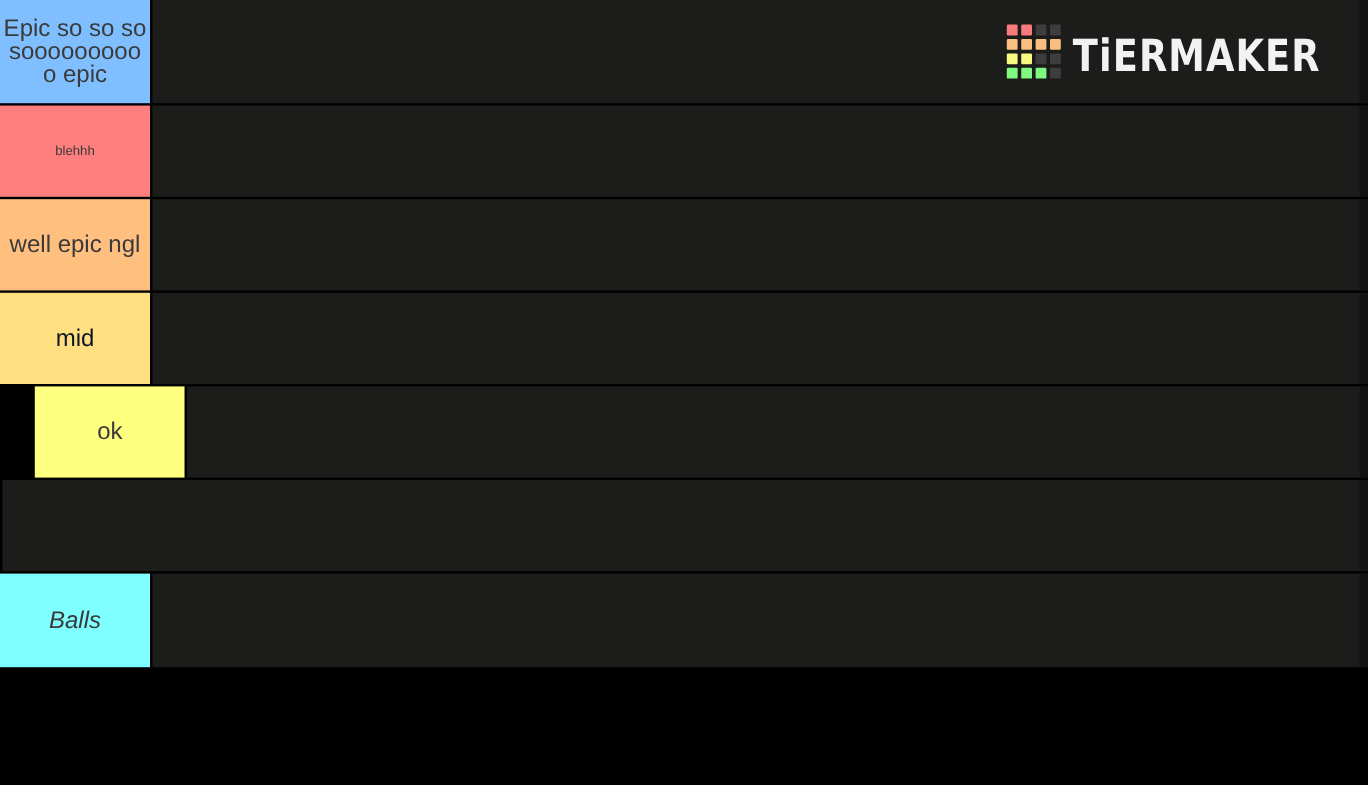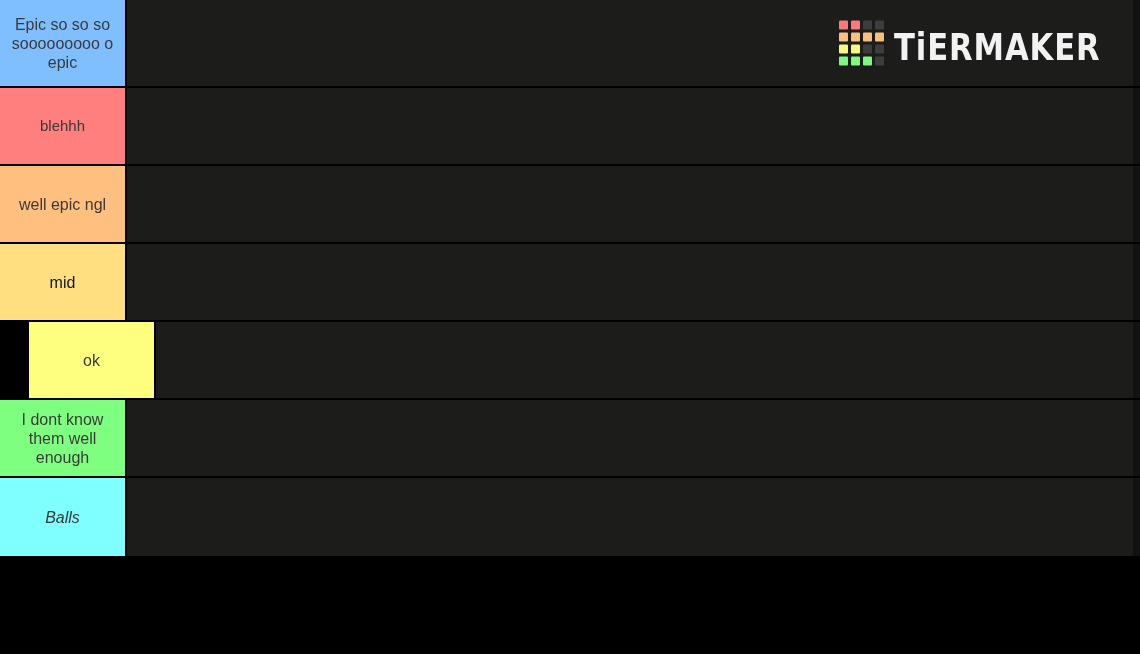--- a/index.html
+++ b/index.html
@@ -38,31 +38,31 @@
   .tier-label {
     width: 125px;
     min-width: 125px;
     max-width: 125px;
     box-sizing: border-box;
     display: flex;
     align-items: center;
     justify-content: center;
     text-align: center;
     color: #3a3a3a;
-    font-size: 16px;
+    font-size: 20px;
     line-height: 19px;
     padding: 2px 3px;
     word-wrap: break-word;
     overflow-wrap: break-word;
     overflow: hidden;
     cursor: pointer;
     user-select: none;
   }
   .tier-label.small-text {
-    font-size: 15px;
+    font-size: 11px;
     line-height: 14px;
   }
 
   .tier-dropzone {
     flex: 1 1 auto;
     box-sizing: border-box;
     background: #1c1c1b;
     border-left: 2px solid #000000;
     border-right: 7px solid #121212;
     position: relative;
@@ -149,20 +149,19 @@
     </div>
     <div class="tier-row" style="height: 78px; min-height: 78px;">
       <div class="tier-label" style="background: rgb(255, 223, 127); color: #0f172a;">mid</div>
       <div class="tier-dropzone" style="background: rgb(28, 28, 27);"></div>
     </div>
     <div class="tier-row" style="height: 78px; min-height: 78px; padding-left: 29px;">
       <div class="tier-label" style="background: rgb(255, 255, 127); color: rgb(58, 58, 58);">ok</div>
       <div class="tier-dropzone" style="background: rgb(28, 28, 27);"></div>
     </div>
     <div class="tier-row" style="height: 78px; min-height: 78px;">
-      <div class="tier-label" style="background: rgb(127, 255, 127); color: rgb(58, 58, 58);">I dont know them well enough</div>
       <div class="tier-dropzone" style="background: rgb(28, 28, 27);"></div>
     </div>
     <div class="tier-row" style="height: 78px; min-height: 78px;">
       <div class="tier-label" style="background: rgb(127, 255, 255); color: rgb(58, 58, 58); font-style: italic;">Balls</div>
       <div class="tier-dropzone" style="background: rgb(28, 28, 27);"></div>
     </div>
   </div>
 
 </body></html>

